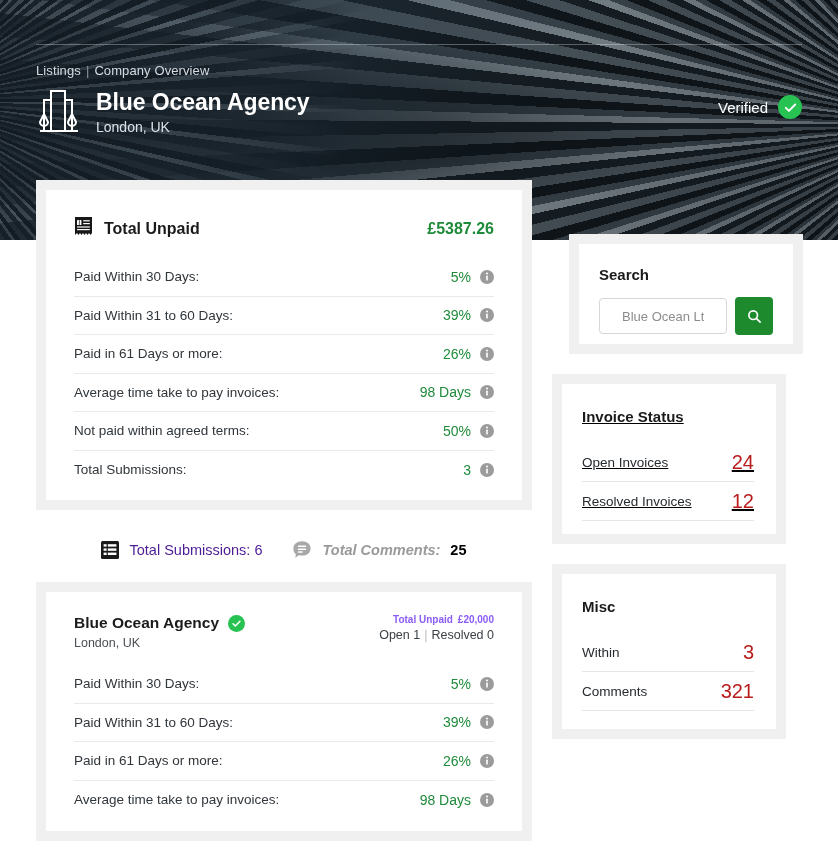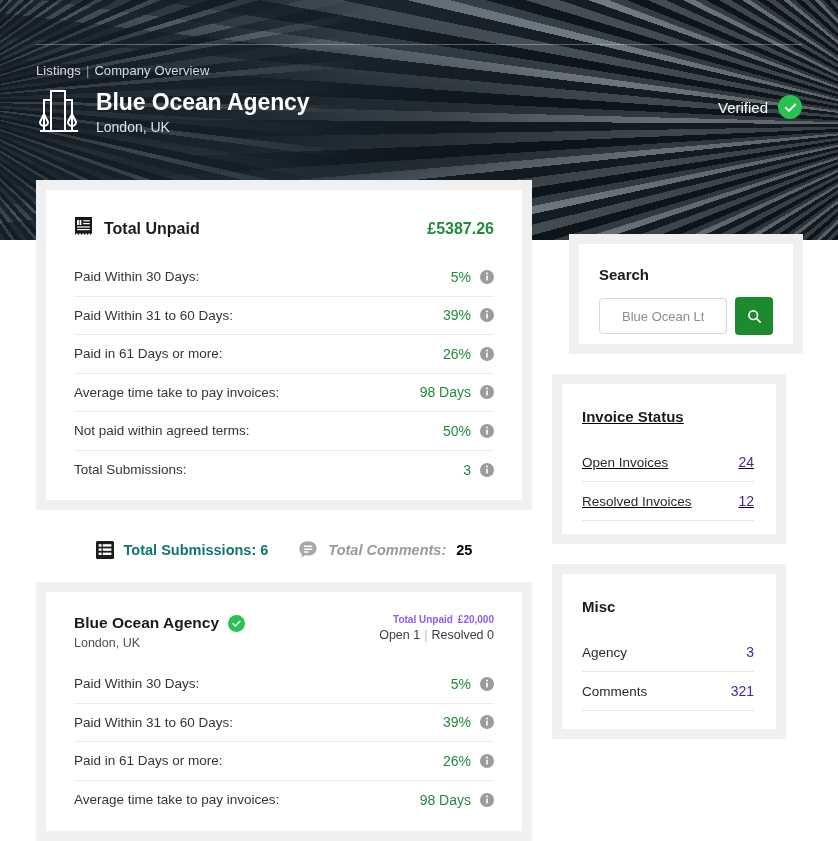--- a/index.html
+++ b/index.html
@@ -177,21 +177,21 @@
     left: 36px;
     top: 534px;
     width: 496px;
     height: 32px;
     display: flex;
     align-items: center;
     justify-content: center;
     gap: 30px;
   }
   .totals-item { display: flex; align-items: center; gap: 10px; }
-  .totals-text { font-size: 14.5px; font-weight: bold; color: #0f766e; }
+  .totals-text { font-size: 14.5px; font-weight: normal; color: #4c1d95; }
   .totals-text.muted { color: #9a9a9a; font-weight: bold; font-style: italic; }
   .totals-count { font-size: 14.5px; font-weight: bold; }
   .submissions-icon { width: 18px; height: 18px; display: block; }
   .comments-icon { width: 20px; height: 20px; display: block; }
 
   
   #submission-card { left: 36px; top: 582px; width: 496px; height: 259px; }
   #submission-card .card-inner { padding: 22px 28px 0 28px; }
 
   .sub-head {
@@ -250,21 +250,21 @@
   .side-rows { margin-top: 18px; }
   .side-row {
     display: flex;
     align-items: center;
     justify-content: space-between;
     height: 39px;
     border-bottom: 1px solid #e6e6e6;
     width: 172px;
   }
   .side-row-label { font-size: 13.5px; color: #262b30; }
-  .side-row-value { font-size: 14px; color: #4c1d95; text-align: center; }
+  .side-row-value { font-size: 20px; color: #b91c1c; text-align: center; }
 </style>
 </head>
 <body>
 
 <div id="page">
 
   <div class="hero">
     <div class="hero-photo"></div>
     <div class="hero-rule"></div>
 
@@ -547,21 +547,21 @@
         </div>
       </div>
     </div>
   </div>
 
   <div class="card-frame" id="misc-card">
     <div class="card-inner">
       <div class="side-title">Misc</div>
       <div class="side-rows">
         <div class="side-row">
-          <span class="side-row-label">Agency</span>
+          <span class="side-row-label">Within</span>
           <span class="side-row-value">3</span>
         </div>
         <div class="side-row">
           <span class="side-row-label">Comments</span>
           <span class="side-row-value">321</span>
         </div>
       </div>
     </div>
   </div>
 

